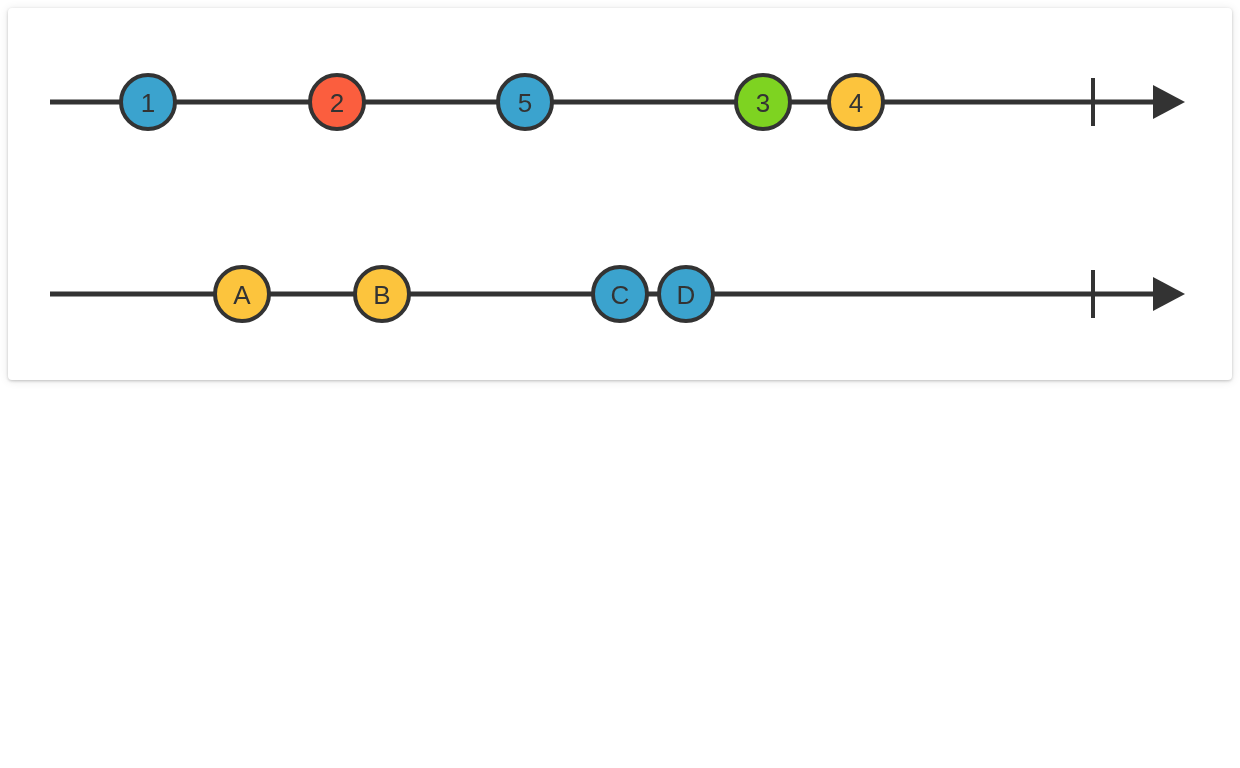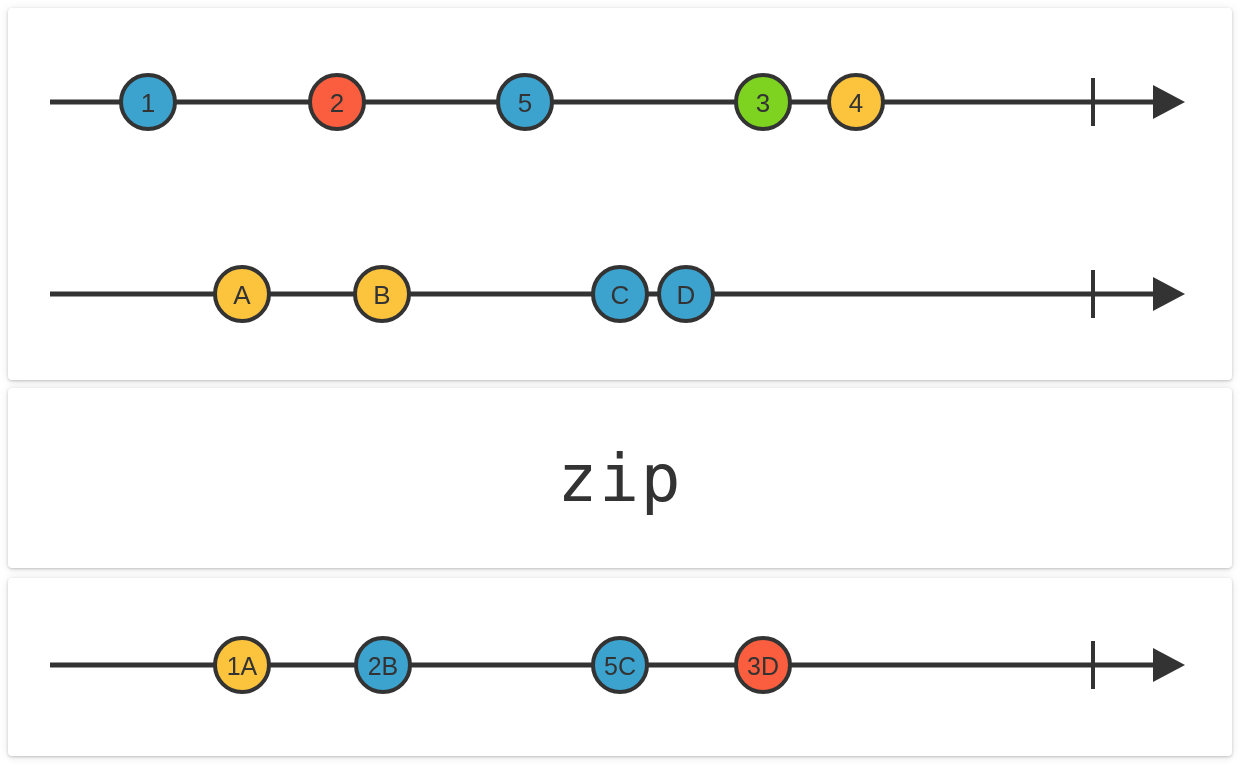--- a/index.html
+++ b/index.html
@@ -124,41 +124,15 @@
           <circle cx="612" cy="94" r="27" fill="#3BA3CE" stroke="#333333" stroke-width="4"></circle>
           <text x="612" y="95" class="marble-text">C</text>
         </g>
         <g>
           <circle cx="678" cy="94" r="27" fill="#3BA3CE" stroke="#333333" stroke-width="4"></circle>
           <text x="678" y="95" class="marble-text">D</text>
         </g>
       </svg>
   </div>
 
-  <div class="card" id="card-operator">
-    <div class="operator-label">zip</div>
-  </div>
 
-  <div class="card" id="card-output">
-    <svg class="timeline-svg" id="svg-result" width="1224" height="178" style="top:0px;">
-        <line x1="42" y1="87" x2="1155" y2="87" stroke="#333333" stroke-width="5" stroke-linecap="butt"></line>
-        <line x1="1085" y1="63" x2="1085" y2="111" stroke="#333333" stroke-width="4"></line>
-        <polygon points="1177,87 1145,70 1145,104" fill="#333333"></polygon>
-        <g>
-          <circle cx="234" cy="87" r="27" fill="#FCC43D" stroke="#333333" stroke-width="4"></circle>
-          <text x="234" y="88" class="marble-text small">1A</text>
-        </g>
-        <g>
-          <circle cx="375" cy="87" r="27" fill="#3BA3CE" stroke="#333333" stroke-width="4"></circle>
-          <text x="375" y="88" class="marble-text small">2B</text>
-        </g>
-        <g>
-          <circle cx="612" cy="87" r="27" fill="#3BA3CE" stroke="#333333" stroke-width="4"></circle>
-          <text x="612" y="88" class="marble-text small">5C</text>
-        </g>
-        <g>
-          <circle cx="755" cy="87" r="27" fill="#FB5E3E" stroke="#333333" stroke-width="4"></circle>
-          <text x="755" y="88" class="marble-text small">3D</text>
-        </g>
-      </svg>
-  </div>
 
 </div>
 
 </body></html>

